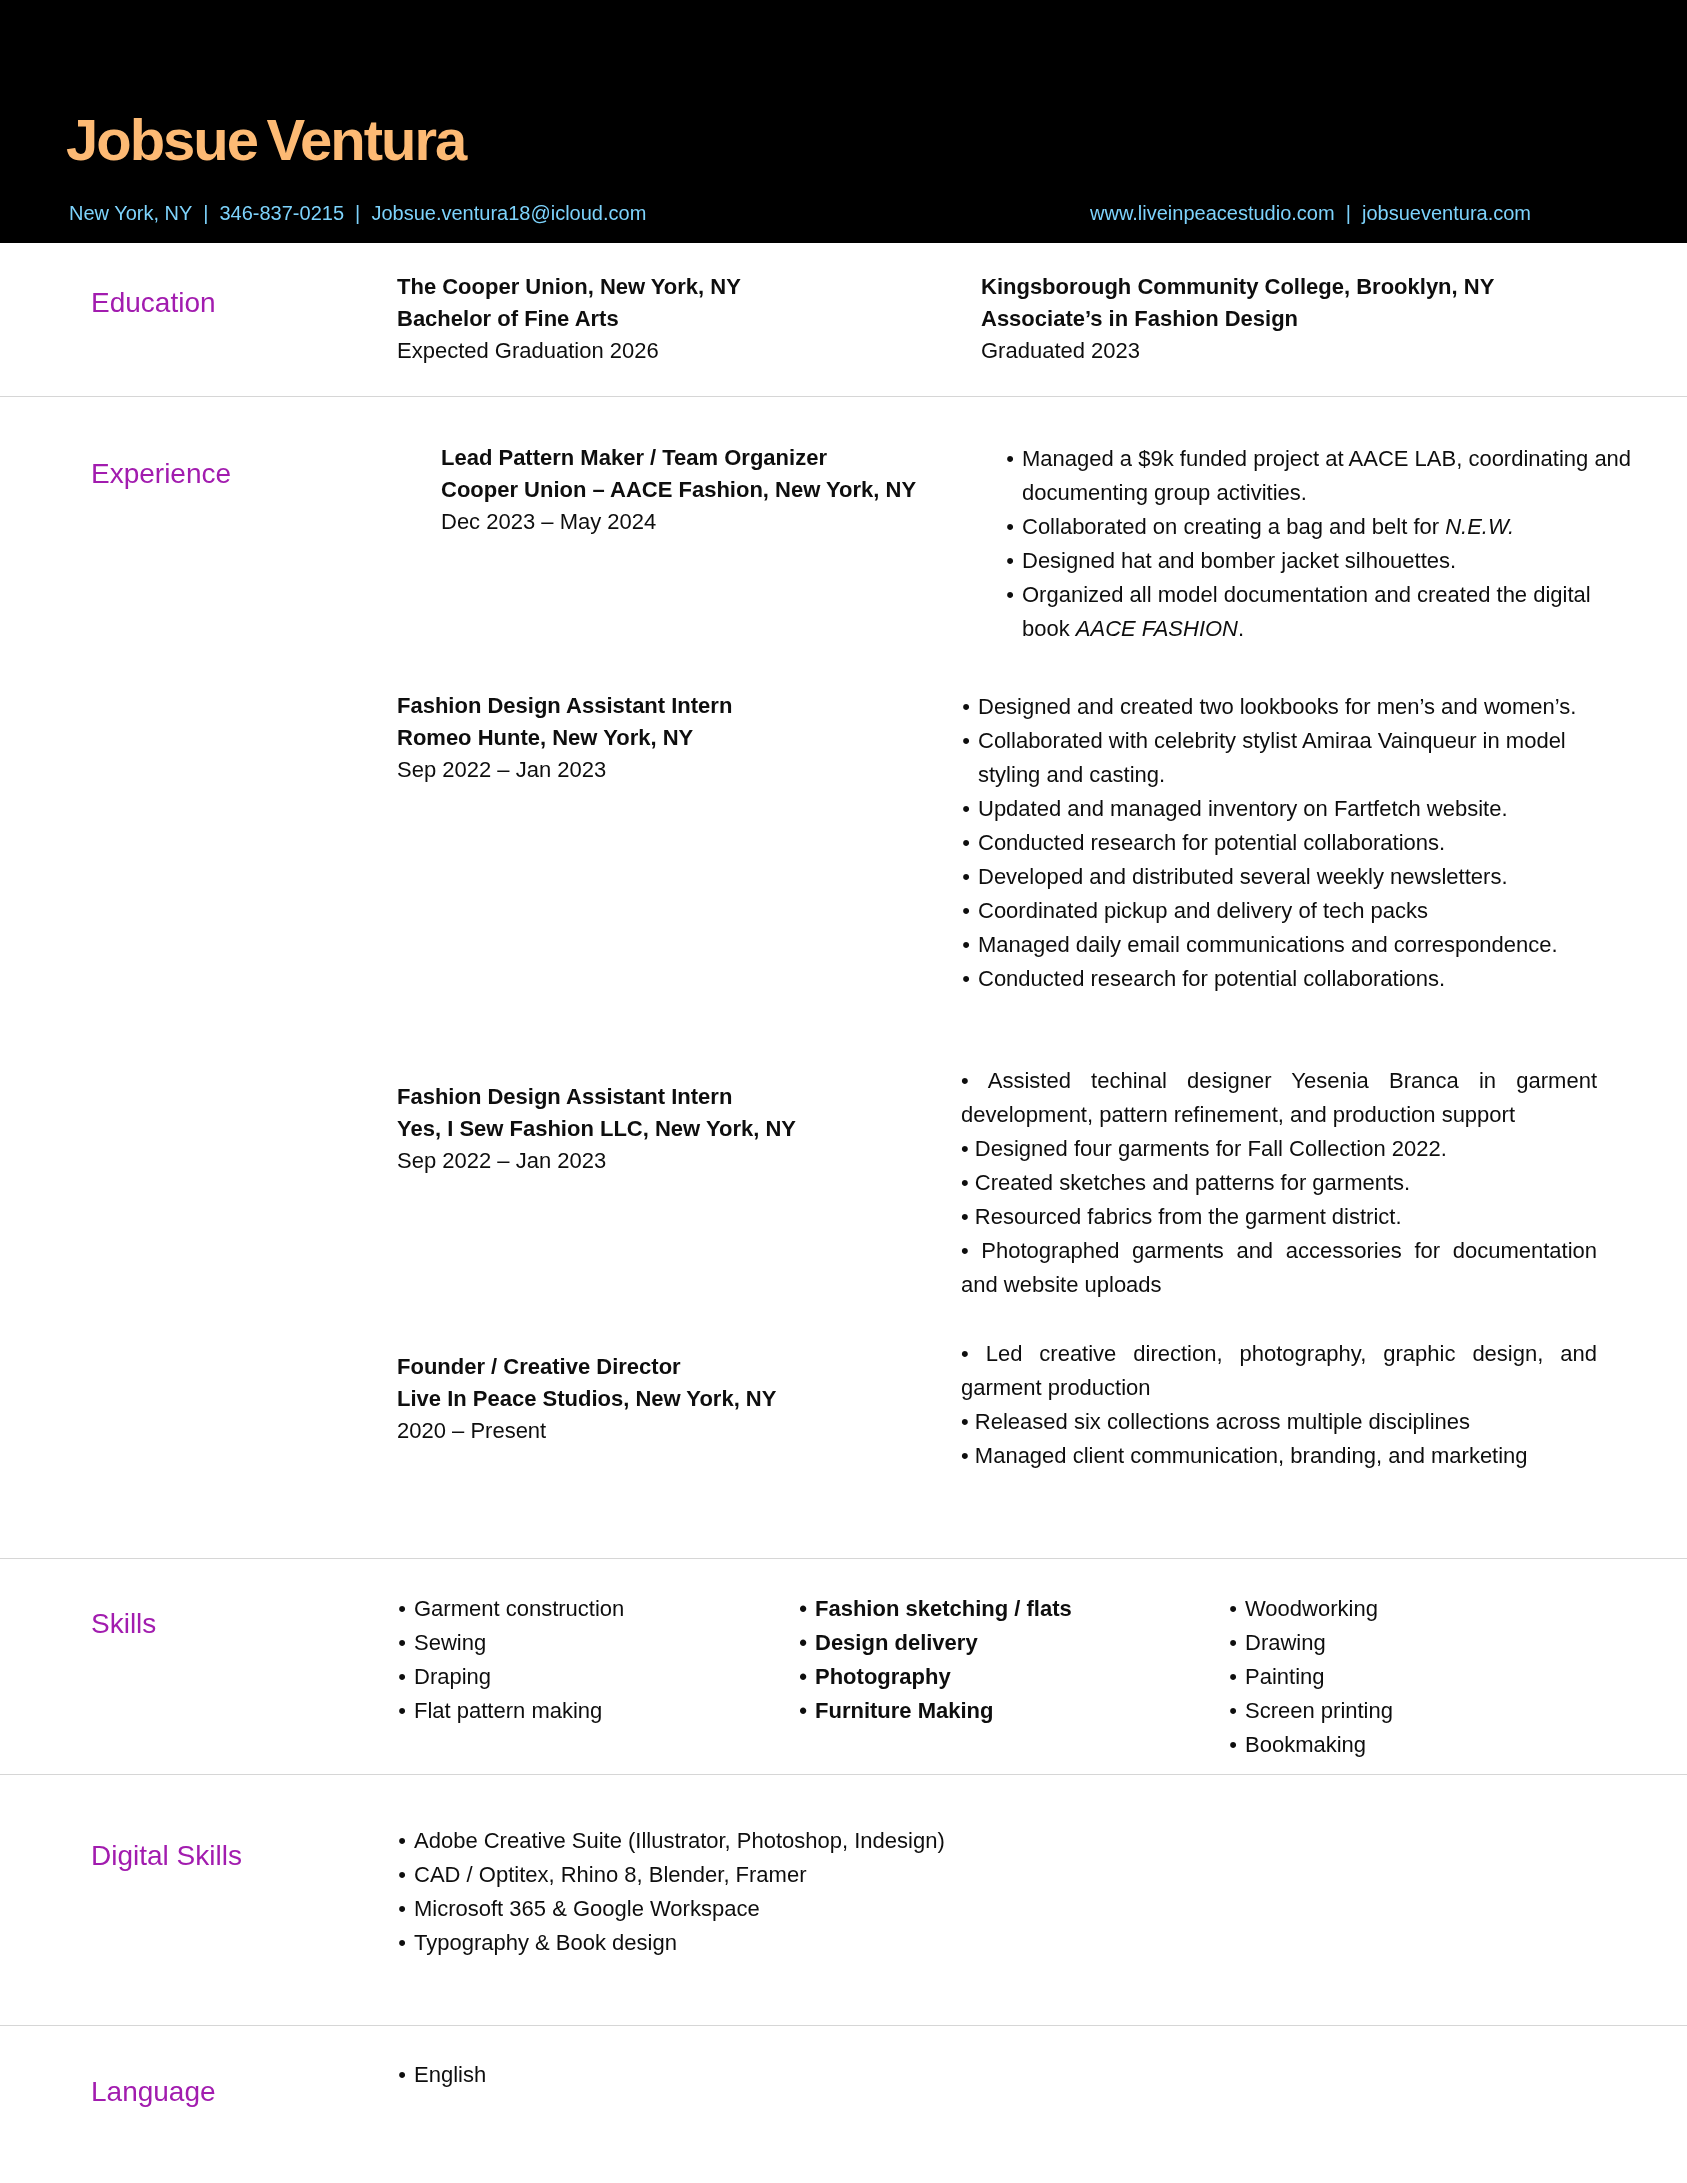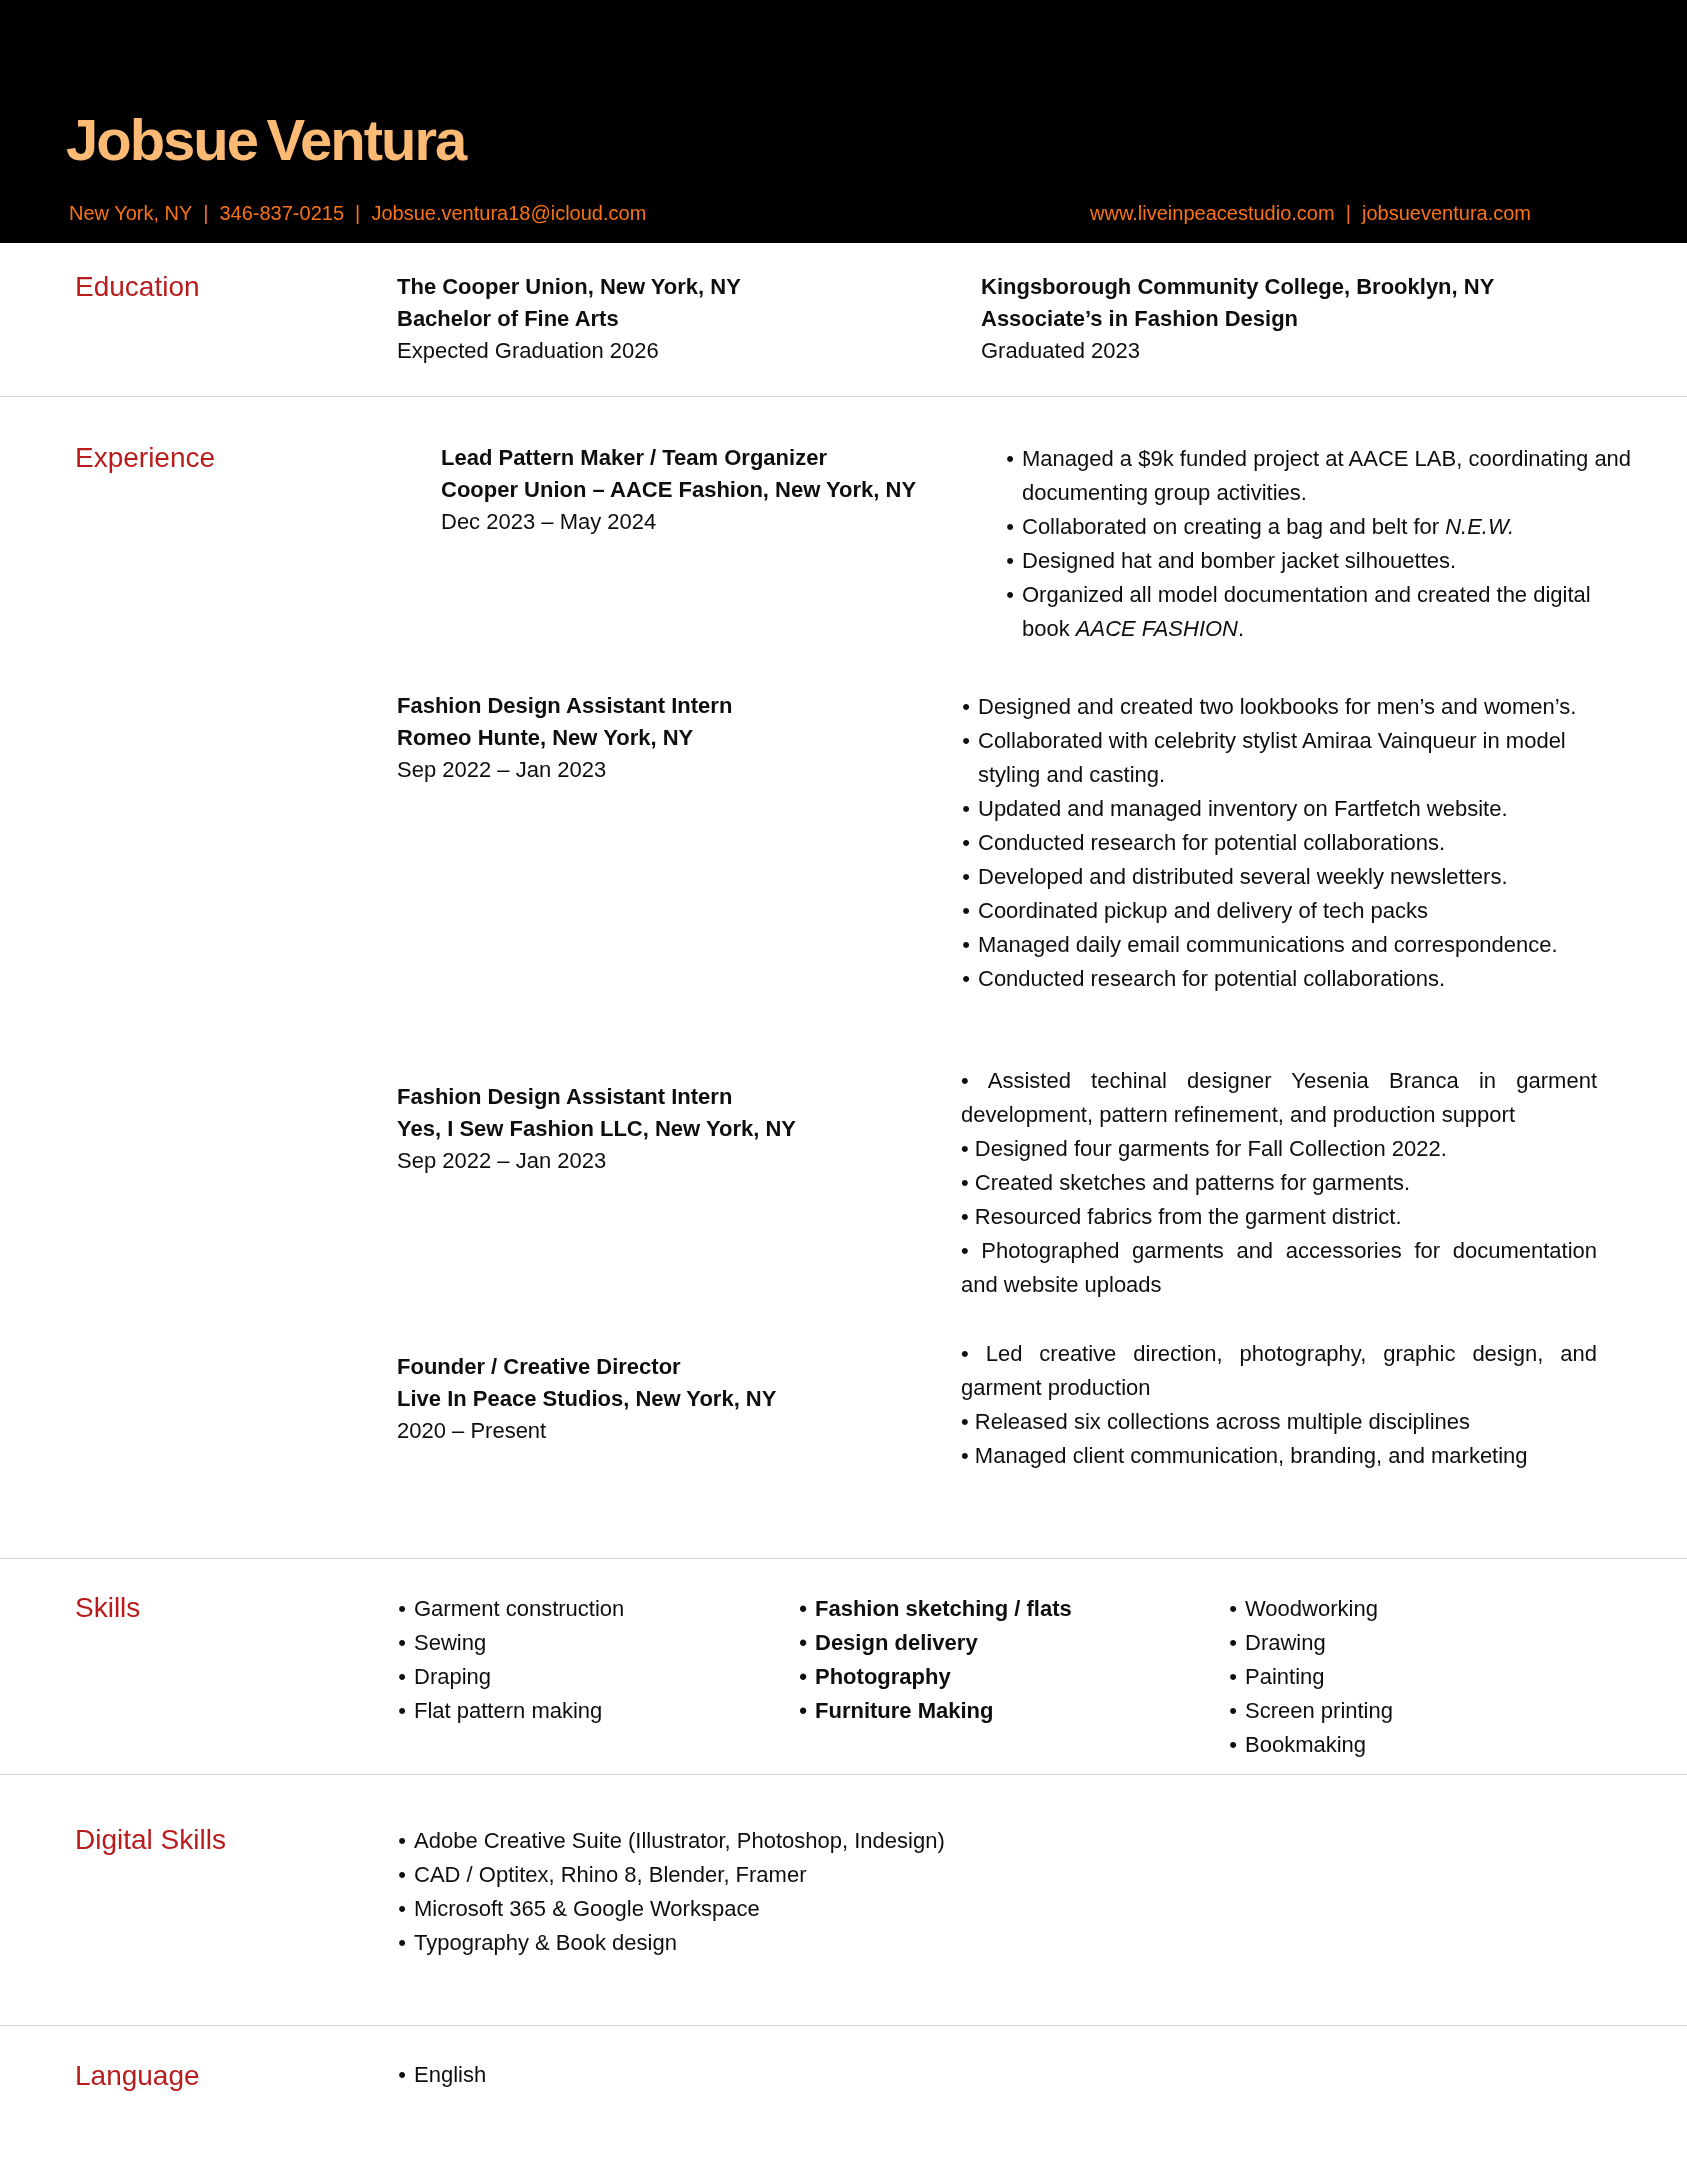--- a/index.html
+++ b/index.html
@@ -38,40 +38,40 @@
   }
   .contact-row {
     position: absolute;
     left: 69px;
     right: 156px;
     top: 201px;
     display: flex;
     justify-content: space-between;
     font-size: 20px;
     line-height: 1.2;
-    color: #f97316;
+    color: #7dd3fc;
   }
   .contact-row span { white-space: pre; }
 
   
   .section {
     display: flex;
     box-sizing: border-box;
     align-items: flex-start;
   }
   .label-col {
     flex: 0 0 397px;
     box-sizing: border-box;
     padding-left: 75px;
   }
   .section-label {
-    margin: 0;
+    margin: 16px;
     font-size: 28px;
     font-weight: 400;
-    color: #b91c1c;
+    color: #a21caf;
   }
   .content-col {
     flex: 1 1 auto;
     box-sizing: border-box;
     font-size: 22px;
     padding-right: 86px;
   }
   .bold { font-weight: 700; }
   em { font-style: italic; }
 

